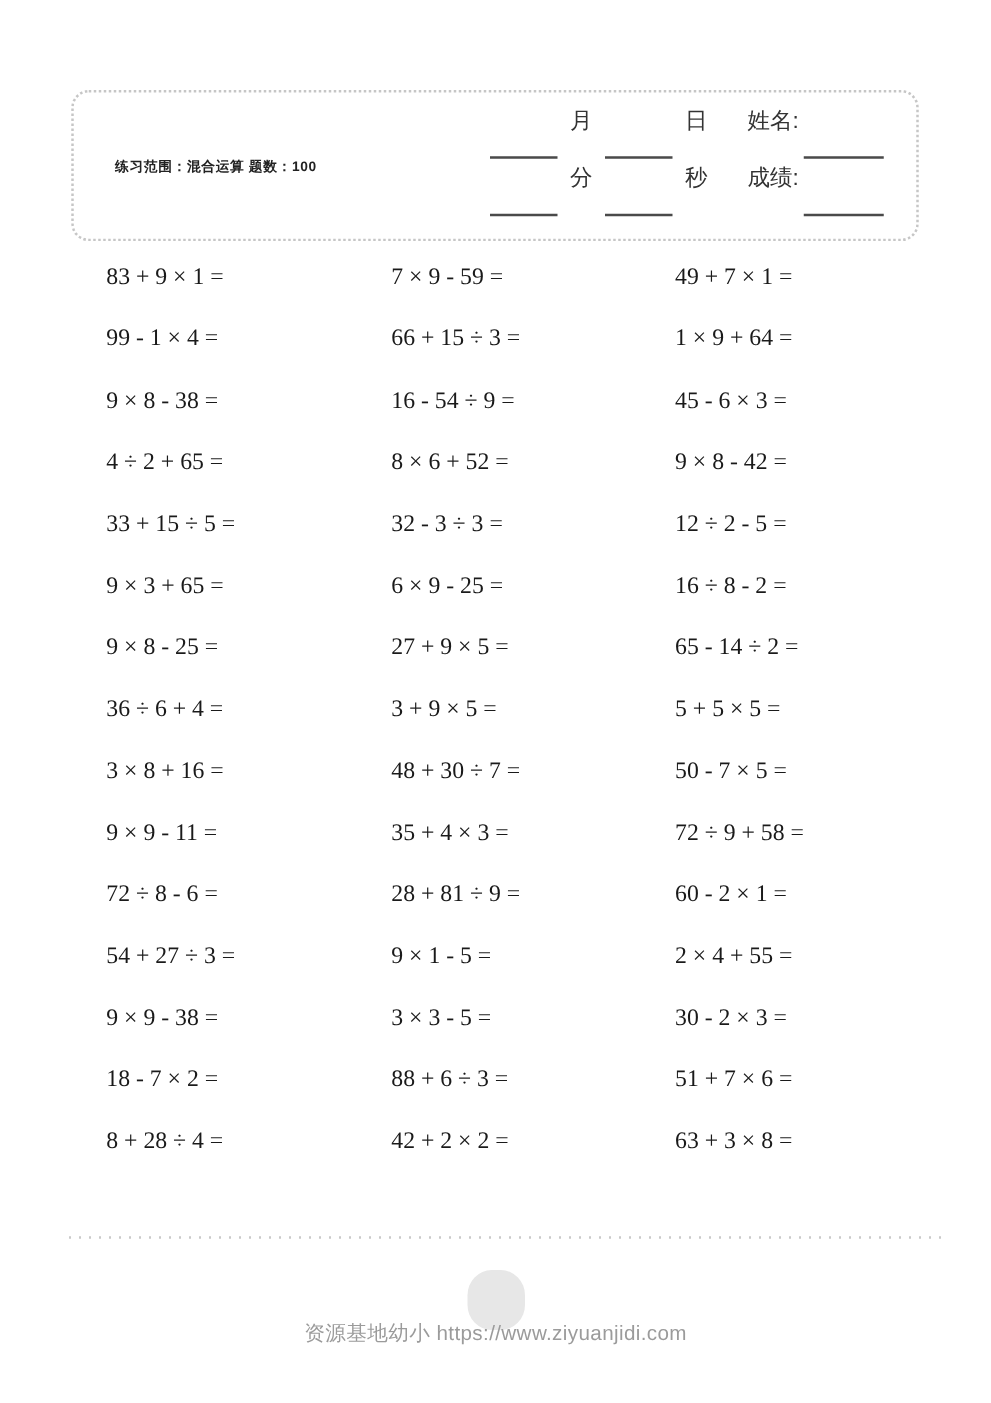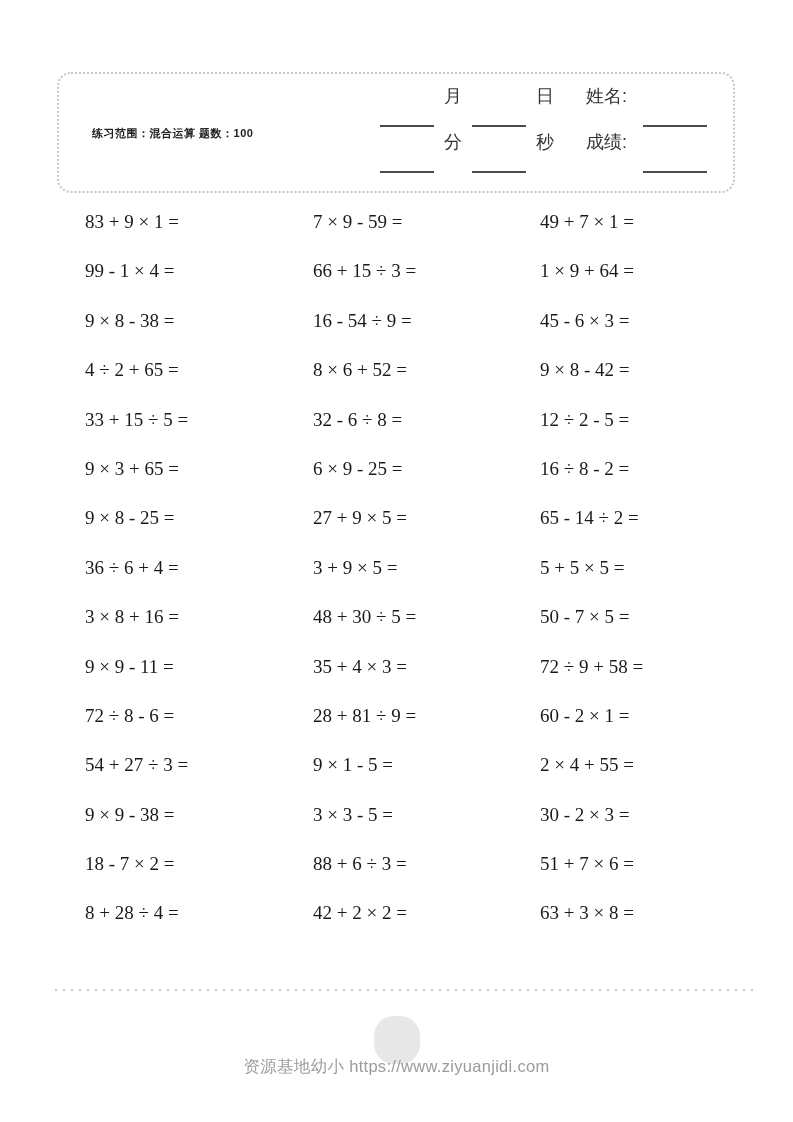--- a/index.html
+++ b/index.html
@@ -37,21 +37,21 @@
   }
   .fill-row {
     display: flex;
     align-items: baseline;
     height: 46px;
     font-size: 18px;
     color: #333333;
     white-space: nowrap;
   }
   .fill-row .zh { margin: 0 10px; font-weight: 500; }
-  .fill-row .zh.lbl { margin-left: 22px; margin-right: 16px; }
+  .fill-row .zh.lbl { margin-left: 22px; margin-right: 4px; }
   .blank {
     display: inline-block;
     width: 54px; height: 2px;
     background: #4a4a4a;
     align-self: flex-end;
     margin-bottom: 3px;
   }
   .blank.wide { width: 64px; }
 
   
@@ -139,25 +139,25 @@
         <div class="problem">54 + 27 ÷ 3 =</div>
         <div class="problem">9 × 9 - 38 =</div>
         <div class="problem">18 - 7 × 2 =</div>
         <div class="problem">8 + 28 ÷ 4 =</div>
       </div>
       <div class="pcol c1">
         <div class="problem">7 × 9 - 59 =</div>
         <div class="problem">66 + 15 ÷ 3 =</div>
         <div class="problem">16 - 54 ÷ 9 =</div>
         <div class="problem">8 × 6 + 52 =</div>
-        <div class="problem">32 - 6 ÷ 8 =</div>
+        <div class="problem">32 - 3 ÷ 3 =</div>
         <div class="problem">6 × 9 - 25 =</div>
         <div class="problem">27 + 9 × 5 =</div>
         <div class="problem">3 + 9 × 5 =</div>
-        <div class="problem">48 + 30 ÷ 5 =</div>
+        <div class="problem">48 + 30 ÷ 7 =</div>
         <div class="problem">35 + 4 × 3 =</div>
         <div class="problem">28 + 81 ÷ 9 =</div>
         <div class="problem">9 × 1 - 5 =</div>
         <div class="problem">3 × 3 - 5 =</div>
         <div class="problem">88 + 6 ÷ 3 =</div>
         <div class="problem">42 + 2 × 2 =</div>
       </div>
       <div class="pcol c2">
         <div class="problem">49 + 7 × 1 =</div>
         <div class="problem">1 × 9 + 64 =</div>

